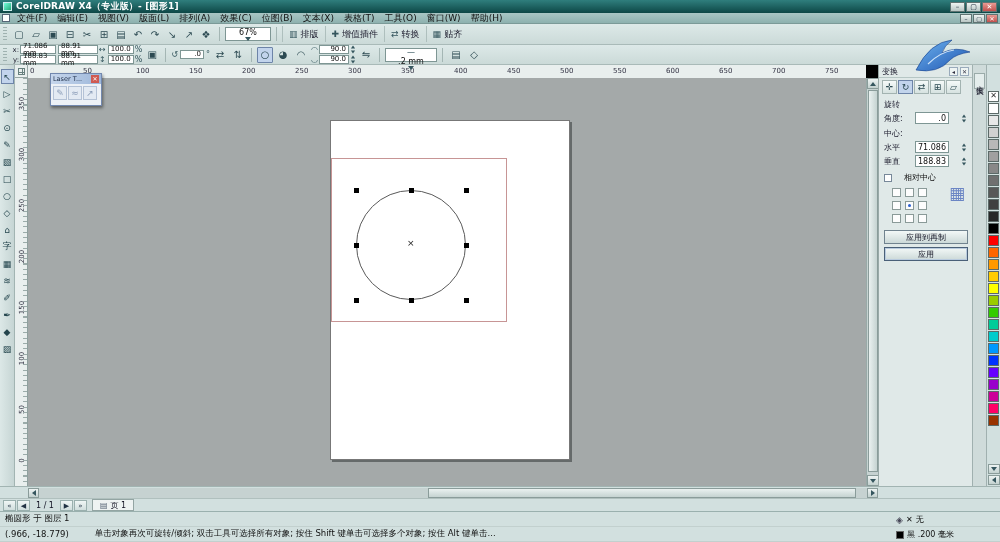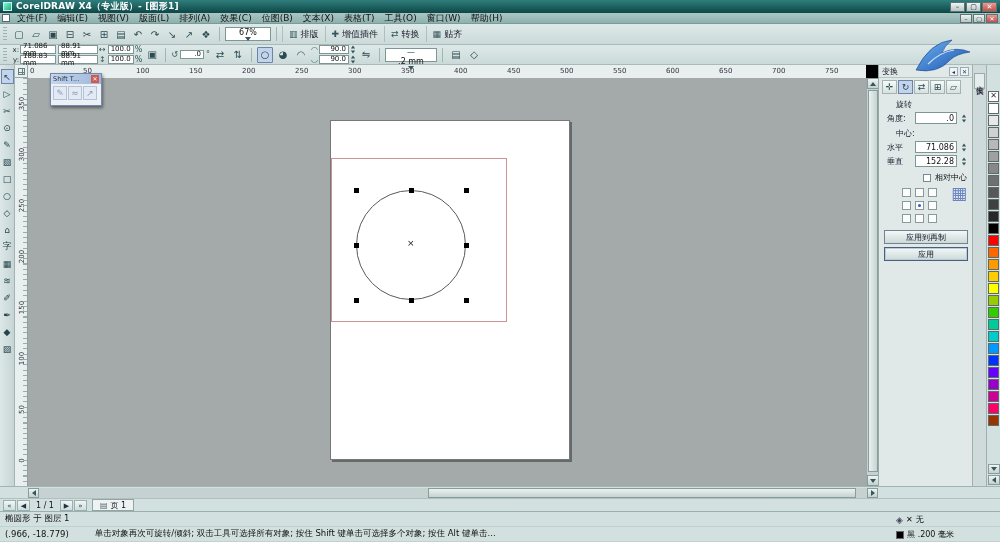--- a/index.html
+++ b/index.html
@@ -89,22 +89,22 @@
 .vs-thumb{position:absolute;left:1px;top:12px;width:10px;height:382px;background:linear-gradient(90deg,#eaf1f0,#c5d3d1);border:1px solid #8a9c9a;}
 
 
 .docker{position:absolute;left:878px;top:0;width:94px;height:421px;background:#e0e9e8;border-left:1px solid #98a9a7;font-size:8px;}
 .dk-head{height:13px;display:flex;align-items:center;padding:0 3px;gap:2px;border-bottom:1px solid #b6c6c4;}
 .dk-head .ttl{flex:1;font-size:8px;color:#223;}
 .dk-hbtn{width:9px;height:9px;font-size:6px;line-height:8px;text-align:center;border:1px solid #9ab;background:#eef4f3;color:#334;}
 .dk-tabs{display:flex;gap:1px;padding:2px 3px;}
 .dk-tab{width:15px;height:14px;border:1px solid #a3b3b1;display:flex;align-items:center;justify-content:center;font-size:9px;background:linear-gradient(#f5faf9,#d6e2e0);color:#2c4a52;}
 .dk-tab:nth-of-type(2){background:#c2d4ec;border-color:#6d84a8;}
-.dk-label{padding:3px 17px 1px;color:#223;}
-.dk-row{display:flex;align-items:center;gap:4px;padding:1px 5px;justify-content:flex-end;}
+.dk-label{padding:3px 5px 1px;color:#223;}
+.dk-row{display:flex;align-items:center;gap:12px;padding:1px 5px;}
 .dk-lab{width:24px;color:#223;}
 .dk-field{background:#fff;border:1px solid #7e9694;height:12px;font-size:8px;display:flex;align-items:center;justify-content:flex-end;padding:0 2px;width:42px;}
 .dk-check{width:8px;height:8px;border:1px solid #789;background:#fff;}
 .grid3{display:grid;grid-template-columns:repeat(3,9px);gap:4px;padding:3px 2px 3px 8px;}
 .g-cell{width:9px;height:9px;border:1px solid #8a9a98;background:#fdfdfd;position:relative;}
 .g-cell.sel::after{content:"";position:absolute;inset:2px;background:#2a5fd0;border-radius:50%;}
 .anchor-art{font-size:17px;color:#6b85c4;line-height:17px;margin-left:8px;}
 .dk-btn{display:block;margin:3px 5px 0;height:14px;border:1px solid #71838f;background:linear-gradient(#f3f8f7,#ccd9d8);text-align:center;font-size:8px;line-height:13px;color:#112;width:84px;}
 .dk-btn.primary{border-color:#4a6078;box-shadow:inset 0 0 0 1px #b9cbde;}
 
@@ -366,21 +366,21 @@
         <span class="handle h-mr"></span>
         <span class="handle h-bl"></span>
         <span class="handle h-bc"></span>
         <span class="handle h-br"></span>
         <span class="center-x">×</span>
       </div>
     </div>
 
     <div class="float-tb">
       <div class="ft-title">
-        <span>Shift T...</span>
+        <span>Laser T...</span>
         <span class="ft-close">✕</span>
       </div>
       <div class="ft-body">
 
       <span class="ft-icon">✎</span>
           <span class="ft-icon">≈</span>
           <span class="ft-icon">↗</span>
         </div>
     </div>
 
@@ -421,21 +421,21 @@
       <div class="dk-row">
         <span class="dk-lab">水平</span>
         <span class="dk-field">71.086</span>
         <span class="spin">
             <span class="tri-u"></span>
             <span class="tri-d"></span>
           </span>
       </div>
       <div class="dk-row">
         <span class="dk-lab">垂直</span>
-        <span class="dk-field">152.28</span>
+        <span class="dk-field">188.83</span>
         <span class="spin">
             <span class="tri-u"></span>
             <span class="tri-d"></span>
           </span>
       </div>
       <div class="dk-row" style="margin-top:3px;">
         <span class="dk-check"></span>
         <span>相对中心</span>
       </div>
       <div class="dk-row" style="align-items:flex-start;">

